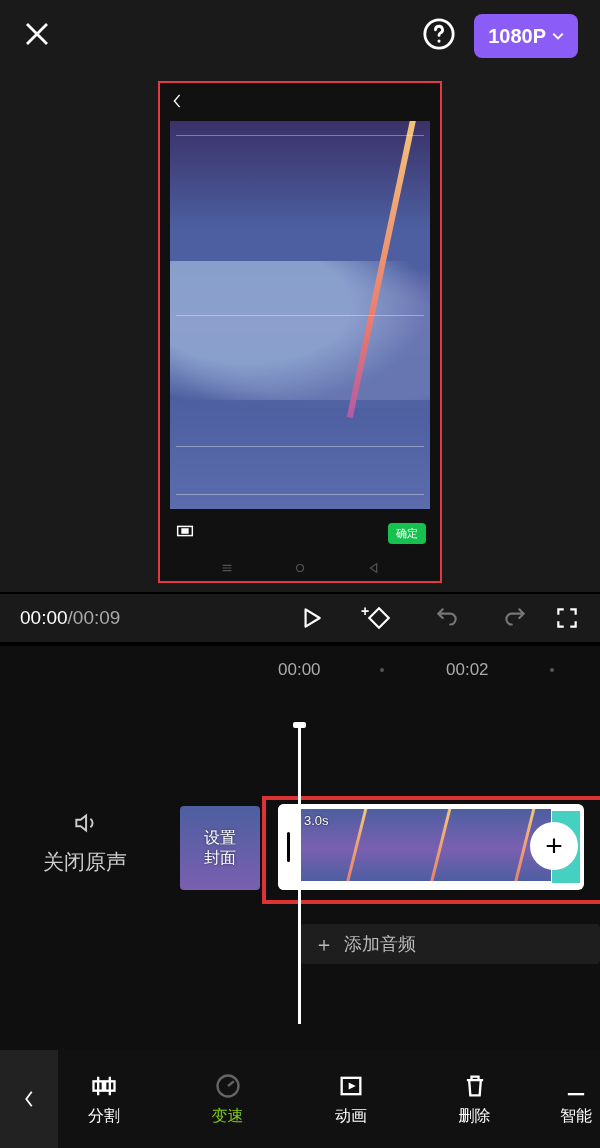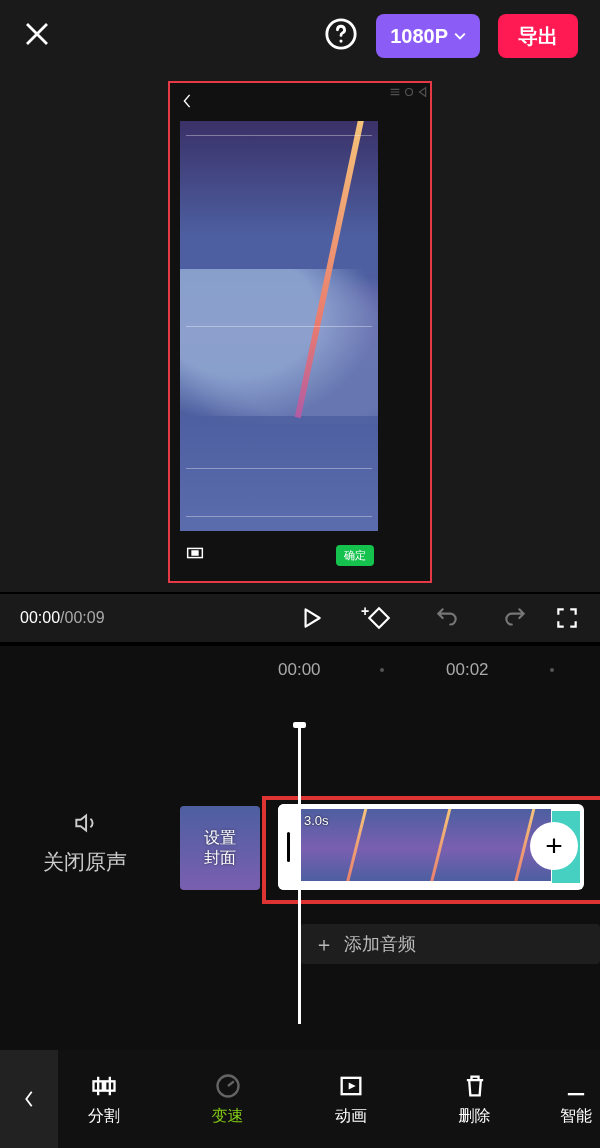--- a/index.html
+++ b/index.html
@@ -8,38 +8,38 @@
   
   .topbar{position:absolute;top:0;left:0;right:0;height:72px;display:flex;align-items:center;justify-content:space-between;padding:0 22px;background:#1a1a1a}
   .tb-left,.tb-right{display:flex;align-items:center;gap:18px}
   .close-x svg{width:30px;height:30px}
   .help svg{width:34px;height:34px}
   .res-btn{background:#8b5cf6;color:#fff;border-radius:8px;height:44px;padding:0 14px;display:flex;align-items:center;gap:6px;font-size:20px;font-weight:600}
   .export-btn{background:#ff1a54;color:#fff;border-radius:8px;height:44px;padding:0 20px;display:flex;align-items:center;font-size:20px;font-weight:600}
 
   
   .preview{position:absolute;top:72px;left:0;right:0;height:520px;background:#1a1a1a;display:flex;align-items:center;justify-content:center}
-  .phone{width:264px;height:502px;border:2px solid #e63946;background:#111;position:relative;display:flex;}
+  .phone{width:284px;height:502px;border:2px solid #e63946;background:#111;position:relative;display:flex;flex-direction:column}
   .phone-inner{flex:1;display:flex;flex-direction:column;padding:8px 10px}
   .ph-top{height:24px;display:flex;align-items:center}
   .ph-back svg{width:14px;height:14px}
   .ph-canvas{flex:1;margin:6px 0;background:linear-gradient(180deg,#3a3168 0%,#4d5fa0 28%,#4d5fa0 38%,#7a5fb0 52%,#4e5f9f 62%,#4d5fa0 100%);position:relative;overflow:hidden}
   .ph-canvas .streak{position:absolute;top:-20px;right:44px;width:6px;height:320px;background:linear-gradient(180deg,#f5c87a,#e97b6e 70%,#b25ba5);transform:rotate(12deg);filter:blur(.5px)}
   .ph-canvas .cloud{position:absolute;left:0;right:0;height:38%;bottom:26%;background:radial-gradient(ellipse at 30% 30%,#8fa6d1 0 40%,transparent 70%),radial-gradient(ellipse at 70% 60%,#6a79b3 0 45%,transparent 70%);opacity:.9}
   .ph-canvas .reflect{position:absolute;left:0;right:0;bottom:0;height:28%;background:linear-gradient(180deg,#4d5fa0,#5e6fb0);opacity:.85}
   .ph-guide{position:absolute;left:6px;right:6px;border-top:1px solid rgba(255,255,255,.35)}
   .ph-bottom{height:36px;display:flex;align-items:center;justify-content:space-between;padding:0 4px}
   .crop-icn svg{width:22px;height:22px}
   .confirm-btn{background:#15c24d;color:#fff;border-radius:4px;font-size:11px;padding:3px 8px}
   .ph-nav{height:22px;display:flex;justify-content:space-evenly;align-items:center;opacity:.55;padding-bottom:4px}
   .ph-nav svg{width:14px;height:14px}
 
   
   .transport{position:absolute;top:594px;left:0;right:0;height:48px;display:flex;align-items:center;padding:0 20px;gap:10px;background:#1a1a1a}
-  .timecode{font-size:16px;color:#aaa}
+  .timecode{font-size:19px;color:#aaa}
   .tcur{color:#fff}
   .tflex{flex:1}
   .ticon{display:flex;align-items:center;justify-content:center}
   .ticon svg{width:26px;height:26px}
   .ticon.wide{width:58px}
   .ticon.kf{position:relative}
   .ticon.kf .plus{position:absolute;top:-2px;left:11px;font-size:14px;font-weight:700}
 
   
   .timeline{position:absolute;top:646px;left:0;right:0;bottom:98px;background:#0f0f0f}
@@ -97,23 +97,20 @@
           <path d="M9.5 9a2.5 2.5 0 1 1 3.5 2.3c-.9.4-1 1-1 1.7" stroke="#fff" stroke-width="2" fill="none" stroke-linecap="round"></path>
           <circle cx="12" cy="17" r="1.1" fill="#fff"></circle>
         </svg>
     </div>
     <div class="res-btn">
       <span>1080P</span>
       <svg viewBox="0 0 10 6" width="12" height="8">
           <path d="M1 1 L5 5 L9 1" stroke="#fff" stroke-width="1.6" fill="none"></path>
         </svg>
     </div>
-    <div class="export-btn">
-      <span>导出</span>
-    </div>
   </div>
 </div>
 
 <div class="preview">
   <div class="phone">
     <div class="phone-inner">
       <div class="ph-top">
         <div class="ph-back">
           <svg viewBox="0 0 10 16">
               <path d="M8 1 L2 8 L8 15" stroke="#fff" stroke-width="1.6" fill="none"></path>

